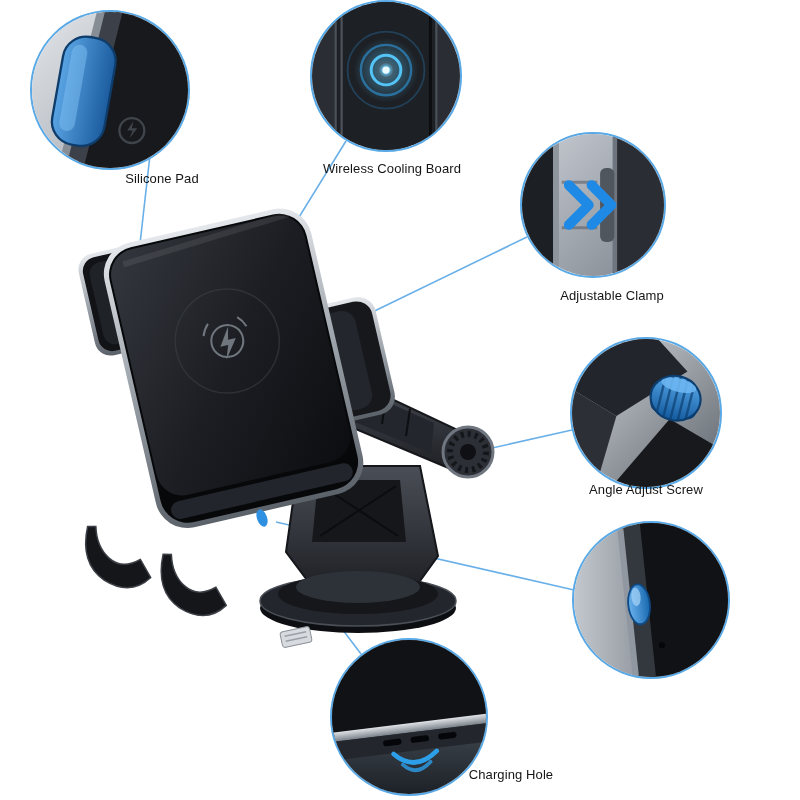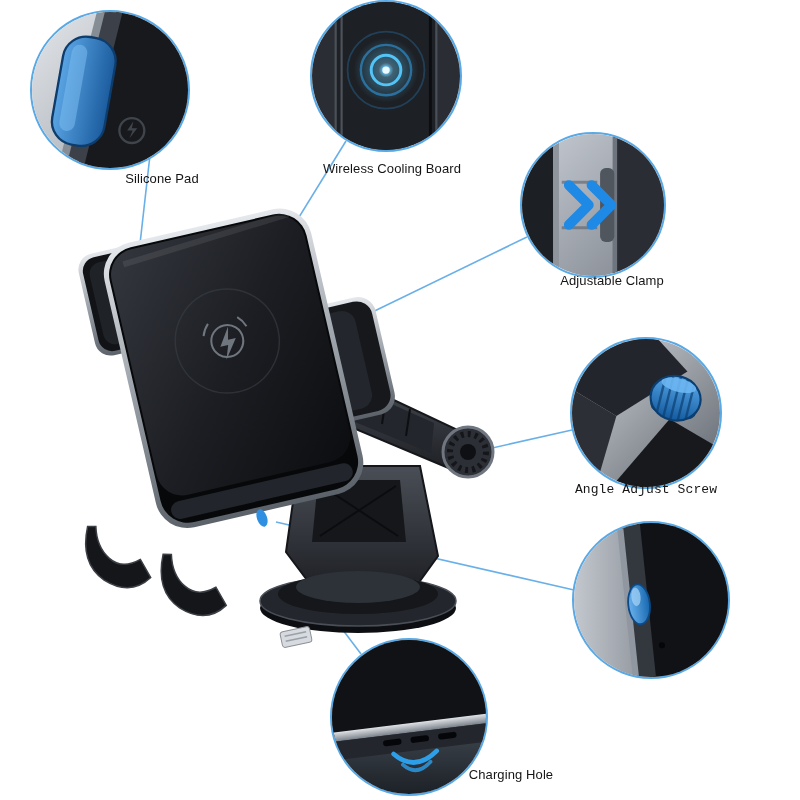--- a/index.html
+++ b/index.html
@@ -277,17 +277,17 @@
       </g>
       <g fill="none" stroke="#2d9fe8" stroke-linecap="round">
         <path d="M40,74 Q54,86 68,72" stroke-width="3"></path>
         <path d="M46,81 Q55,89 64,79" stroke-width="2.4" opacity="0.8"></path>
       </g>
     </svg>
   </div>
 
   <div class="label" style="left:137px; top:171px;margin-left:25px;">Silicone Pad</div>
   <div class="label" style="left:392px; top:161px;">Wireless Cooling Board</div>
-  <div class="label" style="left:612px; top:273px;text-align:right;">Adjustable Clamp</div>
-  <div class="label" style="left:646px; top:482px;font-family:Liberation Mono, monospace;">Angle Adjust Screw</div>
+  <div class="label" style="left:612px; top:288px;text-align:right;">Adjustable Clamp</div>
+  <div class="label" style="left:646px; top:482px;">Angle Adjust Screw</div>
   <div class="label" style="left:511px; top:767px;">Charging Hole</div>
 
 </div>
 
 </body></html>

